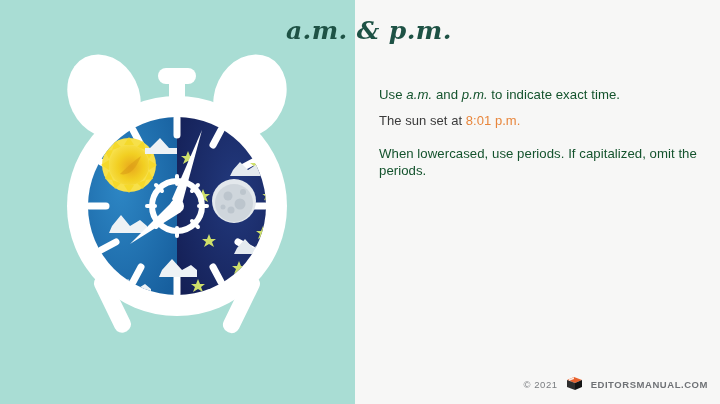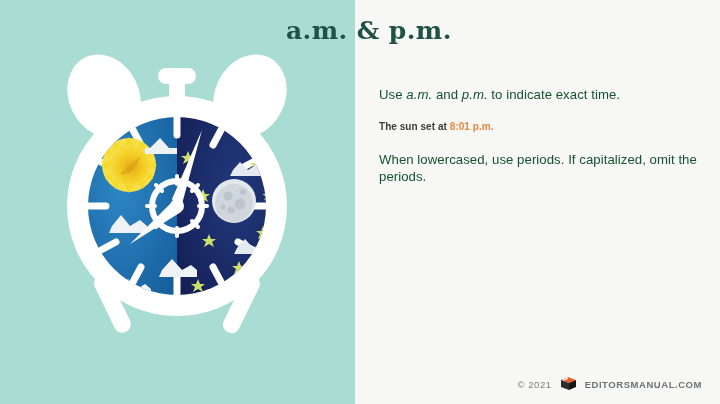--- a/index.html
+++ b/index.html
@@ -32,20 +32,21 @@
     width: 365px; height: 404px;
     background: #f7f7f6;
   }
   
   #title {
     position: absolute;
     left: 286px;
     top: 16px;
     font-family: "DejaVu Serif", "Liberation Serif", serif;
     font-weight: bold;
+    font-style: italic;
     font-size: 25px;
     letter-spacing: 0.4px;
     color: #1e5245;
     white-space: nowrap;
     z-index: 5;
   }
   
   #text-col {
     position: absolute;
     left: 379px;
@@ -54,33 +55,33 @@
   }
   .block { margin-bottom: 17px; }
   .explain {
     font-size: 13.2px;
     line-height: 17.5px;
     color: #14532d;
     letter-spacing: 0.05px;
   }
   .explain i { font-style: italic; }
   .example {
-    margin-top: 15px;
-    font-size: 10px;
-    font-weight: bold;
+    margin-top: 9px;
+    font-size: 13px;
+    font-weight: normal;
     line-height: 15px;
     color: #3b3b3b;
     letter-spacing: 0.05px;
   }
   .hl { color: #e8863c; }
   .strike { text-decoration: line-through; text-decoration-thickness: 1px; }
   
   #footer {
     position: absolute;
-    right: 18px;
+    right: 12px;
     bottom: 11px;
     display: flex;
     align-items: center;
     gap: 8px;
     font-size: 9.5px;
     color: #7a7d80;
     letter-spacing: 0.55px;
   }
   #footer .brand { color: #6f7276; font-weight: bold; text-align: right; }
   #logo-icon { display: block; }

